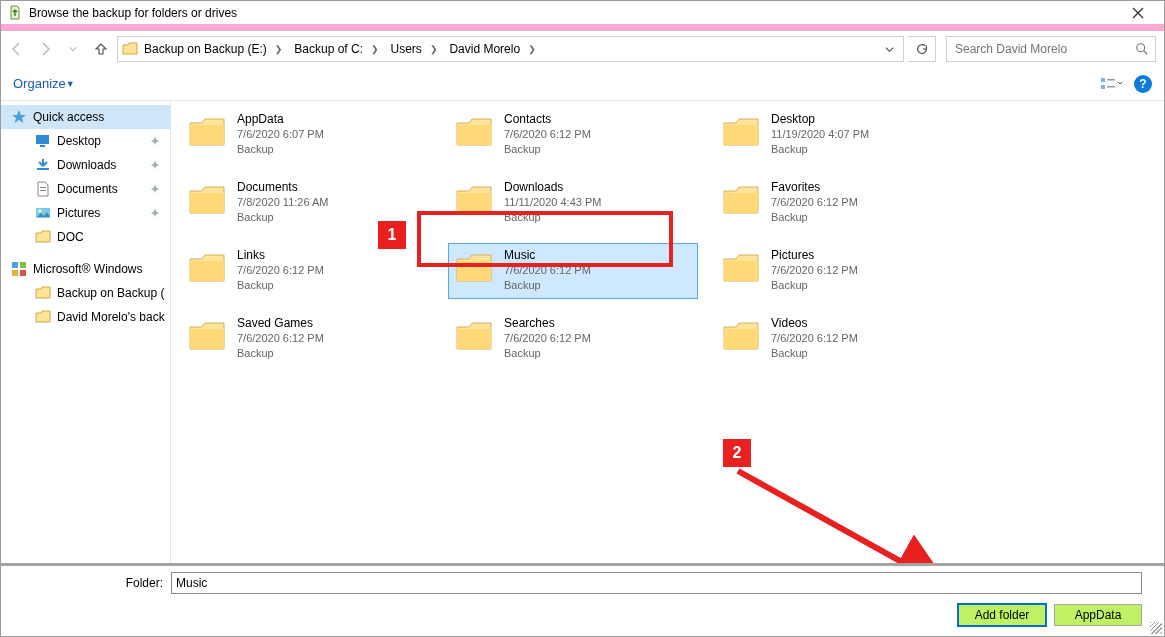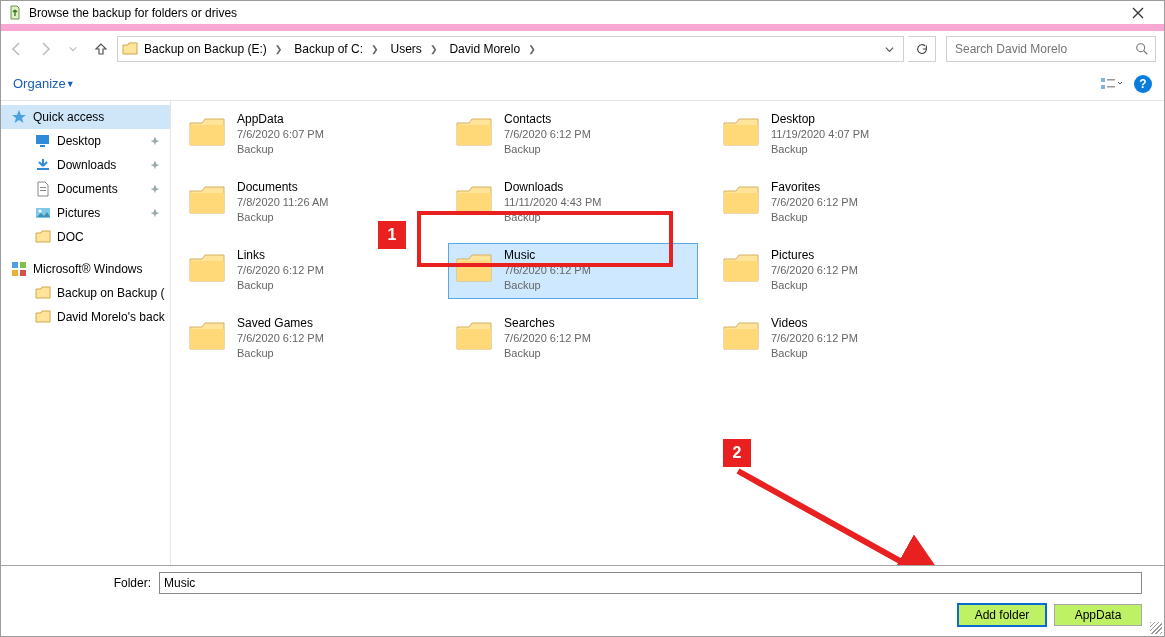--- a/index.html
+++ b/index.html
@@ -50,21 +50,21 @@
   .item .meta { display:flex; flex-direction:column; line-height:1.35; }
   .item .name { font-size:12px; }
   .item .date { font-size:11px; color:#666; }
   .item .kind { font-size:11px; color:#666; }
   .item.selected { background:#cde8ff; border:1px solid #5aa7e6; padding:3px 5px; }
   .red-outline { position:absolute; border:4px solid #e92020; }
 
   .badge { position:absolute; width:28px; height:28px; background:#e92020; color:#fff; display:flex; align-items:center; justify-content:center; font-weight:bold; font-size:16px; }
 
   
-  .bottom { border-top:1px solid #a3a3a3; padding:6px 12px 10px 0; }
+  .bottom { border-top:3px solid #a3a3a3; padding:6px 12px 10px 12px; }
   .fnrow { display:flex; align-items:center; gap:8px; }
   .fnrow label { width:150px; text-align:right; }
   .fnrow input { flex:1; height:22px; border:1px solid #888; padding:0 4px; font-size:12px; margin-right:10px; }
   .btnrow { display:flex; justify-content:flex-end; gap:8px; margin-top:10px; padding-right:10px; }
   .btn { min-width:88px; height:22px; border:1px solid #a8a8a8; background:#bef264; font-size:12px; display:flex; align-items:center; justify-content:center; }
   .btn.primary { border:1px solid #0a6bd1; outline:1px solid #0a6bd1; }
 
   
   .grip { position:absolute; bottom:2px; right:2px; width:12px; height:12px; background:
     repeating-linear-gradient(135deg,#999 0 1px,transparent 1px 3px); }

